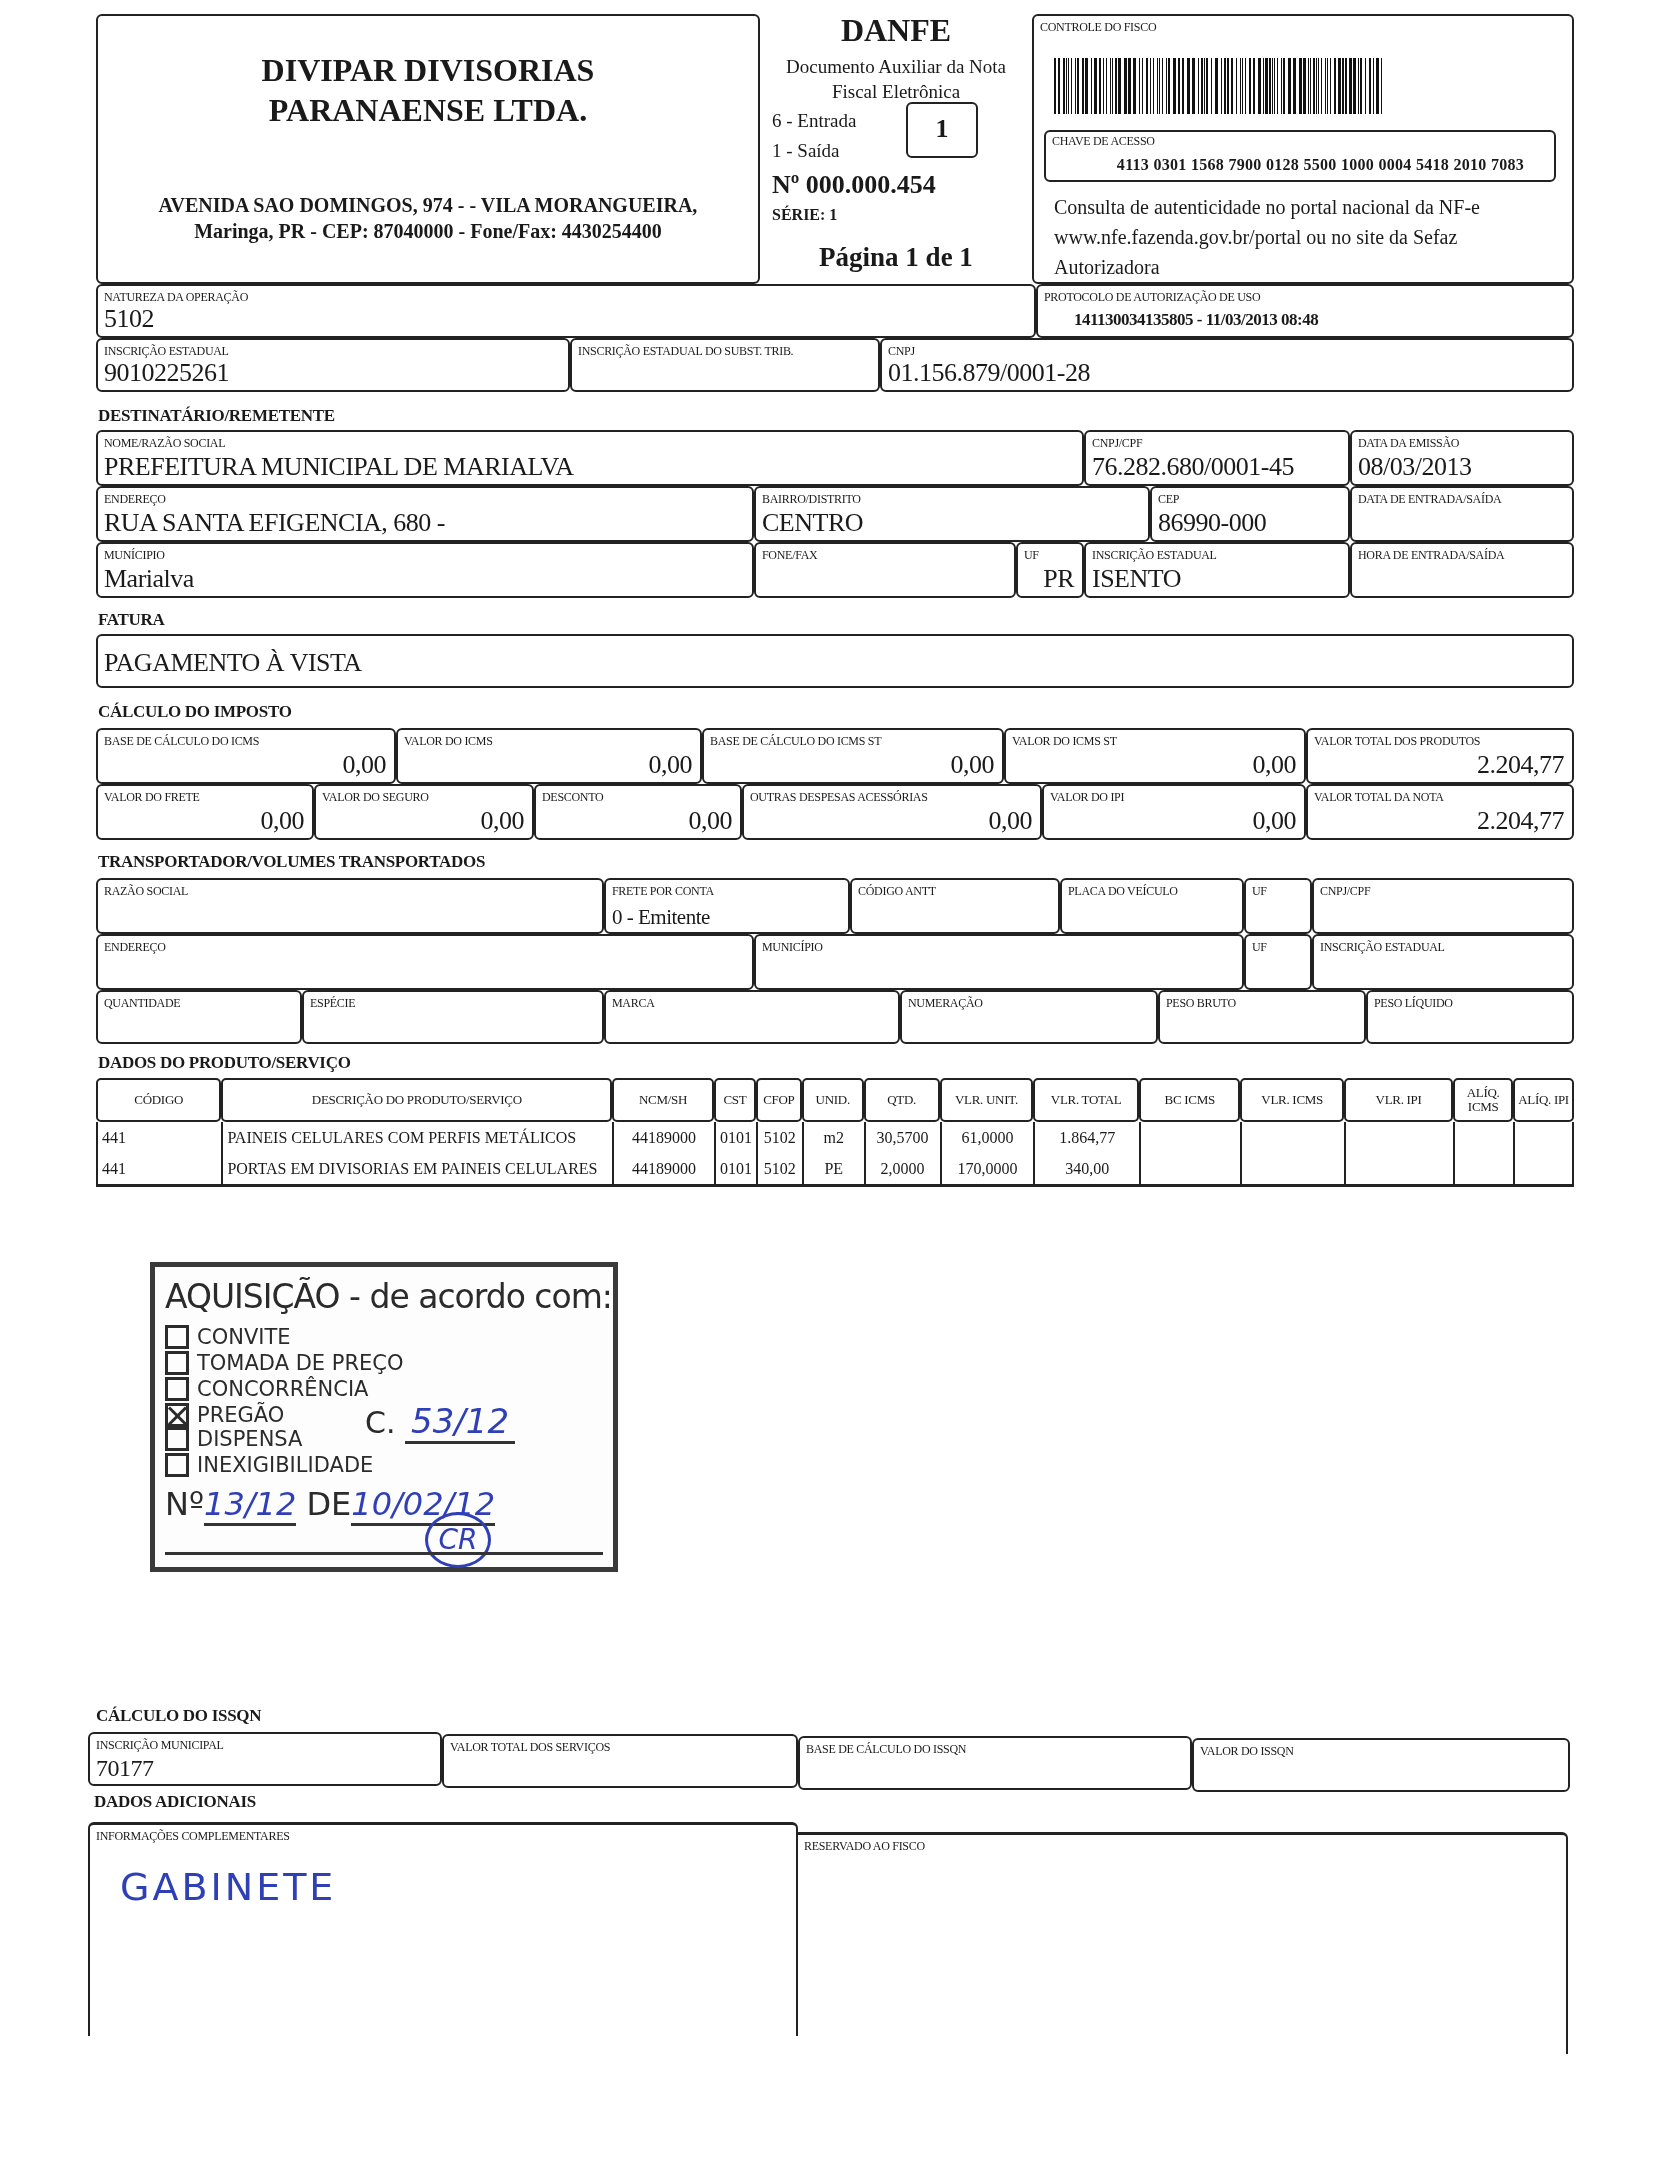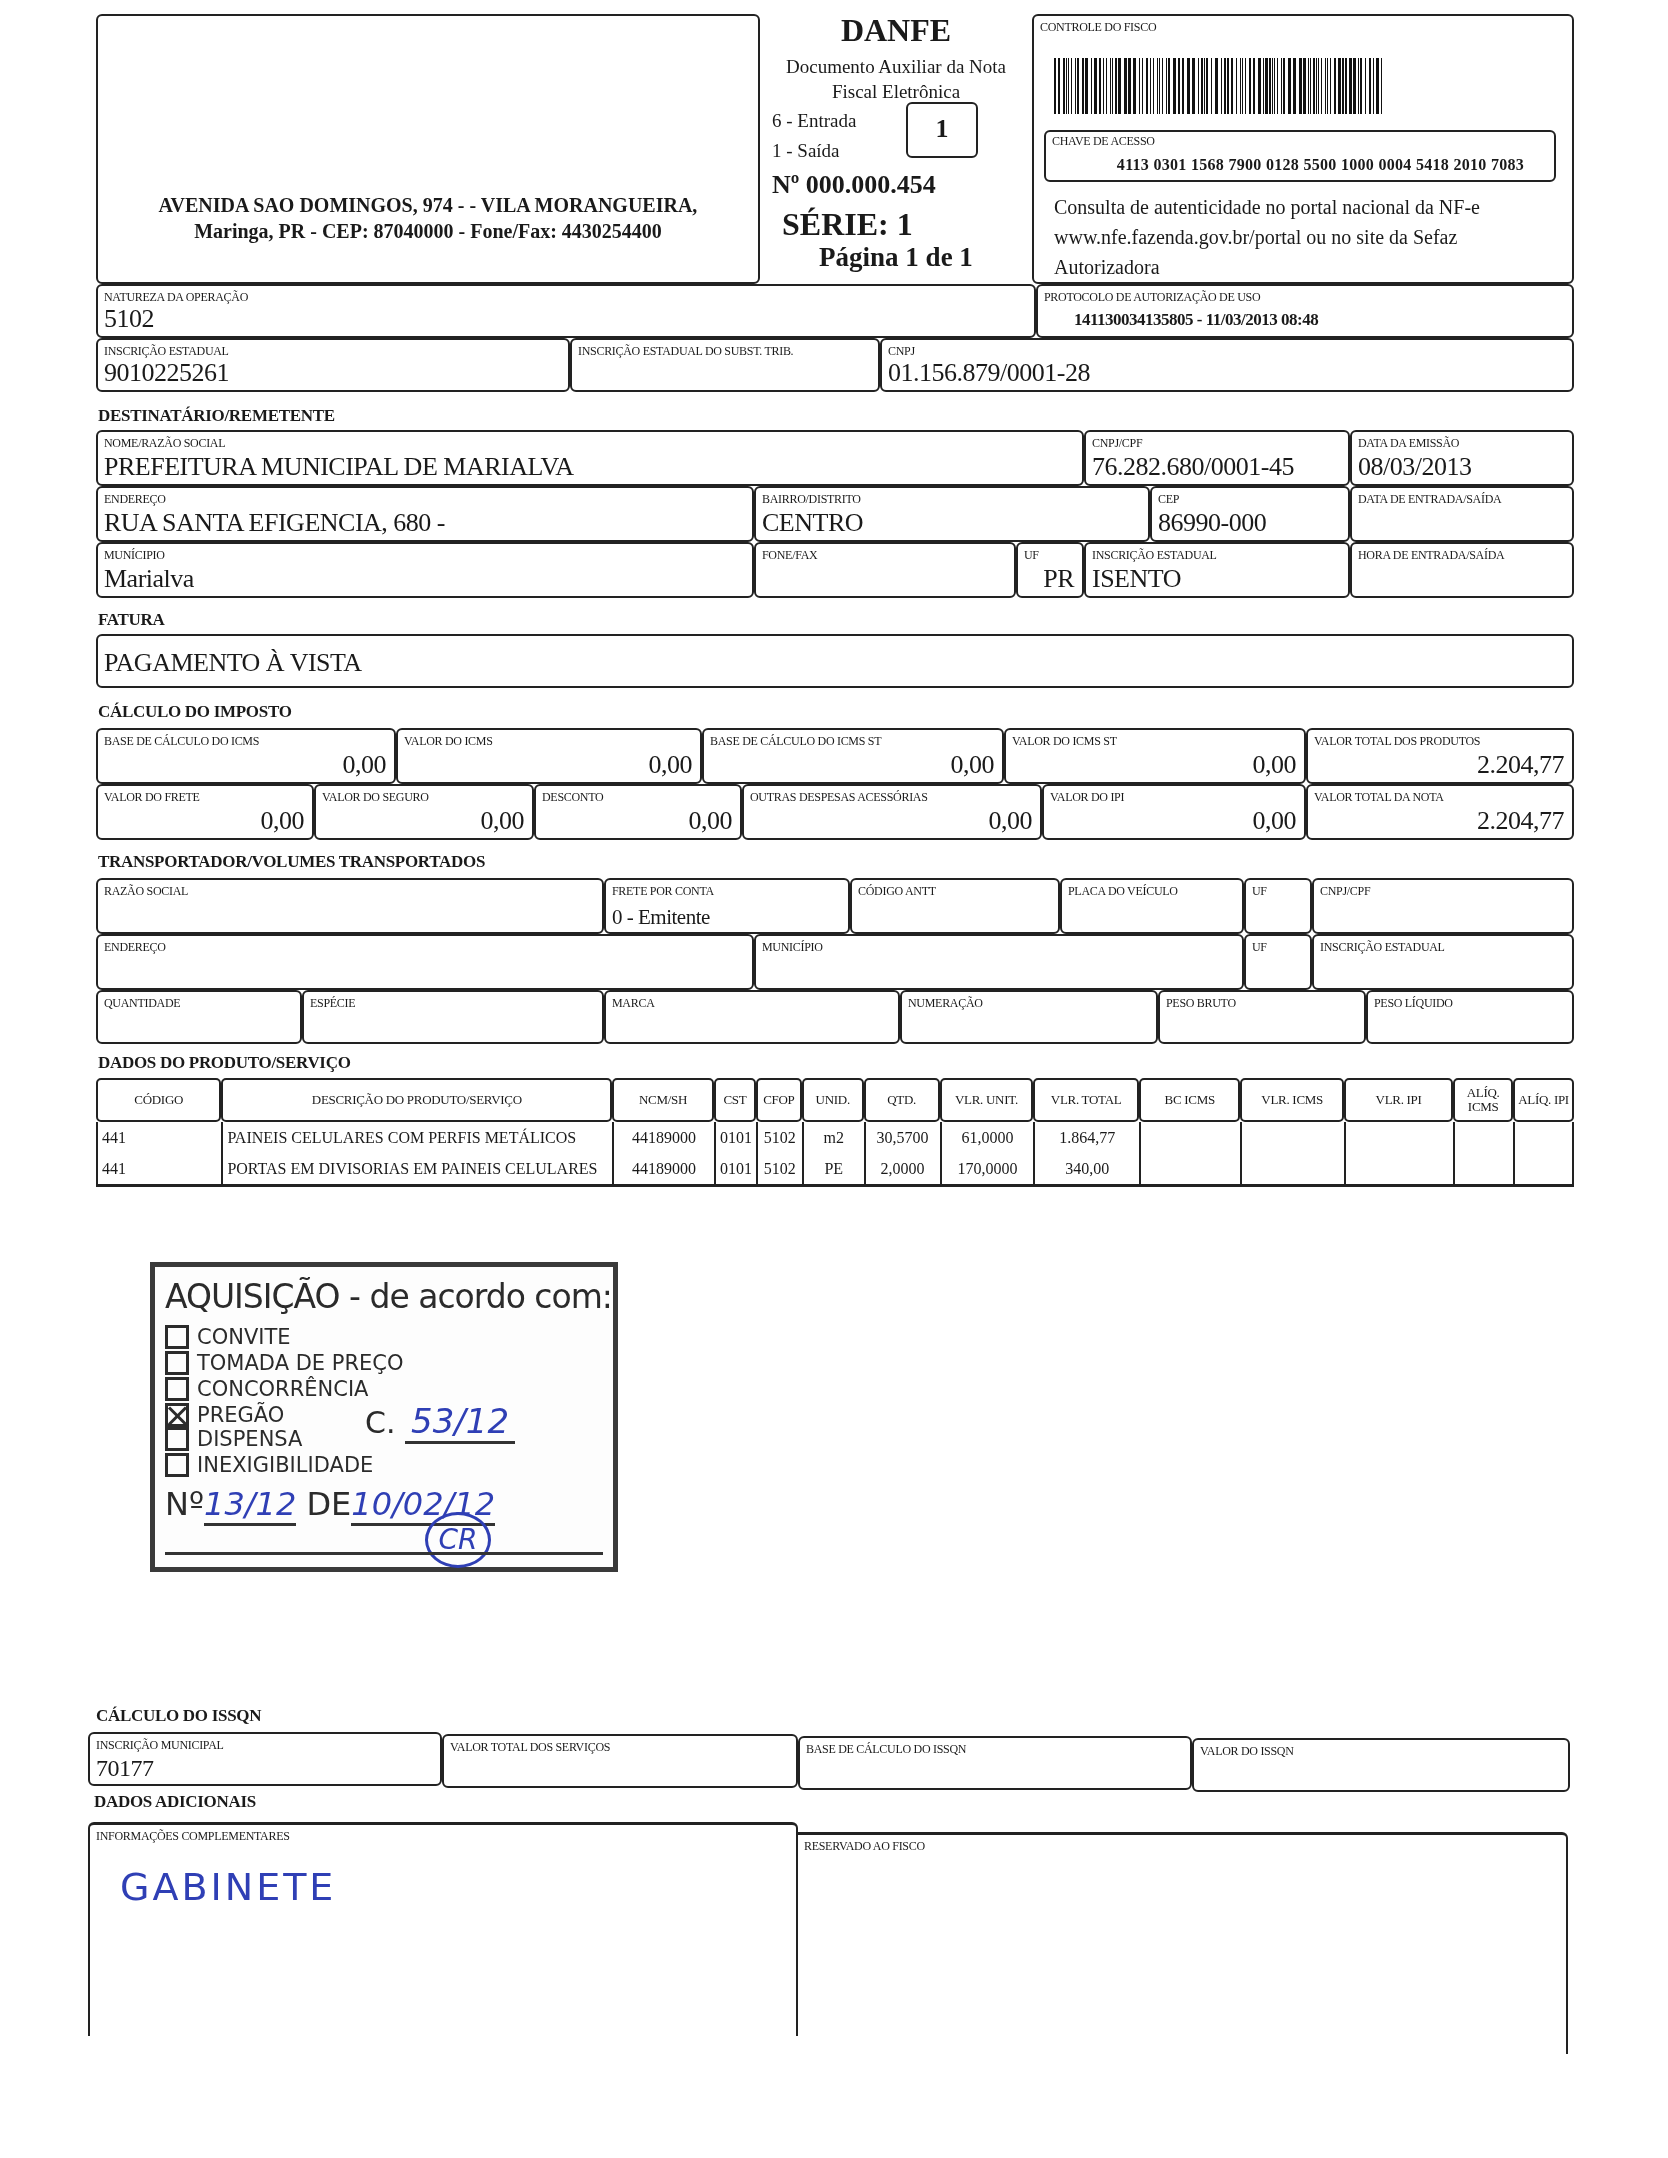--- a/index.html
+++ b/index.html
@@ -14,21 +14,21 @@
   .sect { position: absolute; font-size: 17px; font-weight: bold; letter-spacing: -0.3px; text-transform: uppercase; }
 
   
   .issuer-name { position: absolute; left: 0; right: 0; top: 34px; text-align: center; font-size: 32px; font-weight: bold; line-height: 40px; }
   .issuer-addr { position: absolute; left: 0; right: 0; top: 176px; text-align: center; font-size: 20px; font-weight: bold; line-height: 26px; }
   .danfe-title { position: absolute; left: 0; right: 0; top: 2px; text-align: center; font-size: 32px; font-weight: bold; }
   .danfe-sub { position: absolute; left: 0; right: 0; top: 44px; text-align: center; font-size: 19px; line-height: 25px; }
   .danfe-io { position: absolute; left: 12px; top: 96px; font-size: 19px; line-height: 30px; }
   .danfe-type { position: absolute; left: 146px; top: 92px; width: 72px; height: 56px; border: 2.5px solid #222; border-radius: 6px; font-size: 26px; font-weight: bold; text-align: center; line-height: 50px; }
   .danfe-num { position: absolute; left: 12px; top: 160px; font-size: 26px; font-weight: bold; }
-  .danfe-serie { position: absolute; left: 22px; top: 196px; font-size: 32px; font-weight: bold; }
+  .danfe-serie { position: absolute; left: 12px; top: 196px; font-size: 16px; font-weight: bold; }
   .danfe-page { position: absolute; left: 0; right: 0; top: 232px; text-align: center; font-size: 27px; font-weight: bold; }
 
   .barcode { position: absolute; left: 20px; top: 42px; width: 480px; height: 56px; display: flex; gap: 0; }
   .barcode span { display: block; height: 100%; background: #111; }
   .chave-val { position: absolute; left: 0; right: 4px; bottom: 6px; text-align: center; font-size: 16px; font-weight: bold; letter-spacing: 0.3px; padding-left: 45px; }
   .consulta { position: absolute; left: 20px; top: 176px; font-size: 20px; line-height: 30px; width: 510px; }
 
   
   table.prod { position: absolute; border-collapse: separate; border-spacing: 0; font-size: 14px; }
   table.prod th { border: 2.5px solid #222; border-radius: 5px; font-weight: normal; font-size: 13px; height: 44px; text-transform: uppercase; text-align: center; padding: 0 2px; letter-spacing: -0.3px; line-height: 14px; }
@@ -53,20 +53,24 @@
   .stamp-n .hand { font-size: 32px; border-bottom: 3px solid #333; }
   .stamp-init { position: absolute; left: 270px; top: 245px; width: 66px; height: 56px; border: 3px solid #2f3fb5; border-radius: 50%; color: #2f3fb5; font-size: 28px; text-align: center; line-height: 50px; font-style: italic; }
   .stamp-line { position: absolute; left: 10px; right: 10px; bottom: 12px; border-bottom: 3px solid #333; }
 
   .gabinete { position: absolute; left: 30px; top: 40px; font-size: 38px; color: #2f3fb5; letter-spacing: 3px; font-family: "DejaVu Sans", sans-serif; }
 </style>
 </head>
 <body>
 
 <div class="box" style="left:96px; top:14px; width:664px; height:270px;">
+  <div class="issuer-name">
+    <div>DIVIPAR DIVISORIAS</div>
+    <div>PARANAENSE LTDA.</div>
+  </div>
   <div class="issuer-addr">
     <div>AVENIDA SAO DOMINGOS, 974 -  - VILA MORANGUEIRA,</div>
     <div>Maringa, PR - CEP: 87040000 - Fone/Fax: 4430254400</div>
   </div>
 </div>
 
 <div class="abs" style="left:760px; top:10px; width:272px; height:274px;">
   <div class="danfe-title">DANFE</div>
   <div class="danfe-sub">
     <div>Documento Auxiliar da Nota</div>

